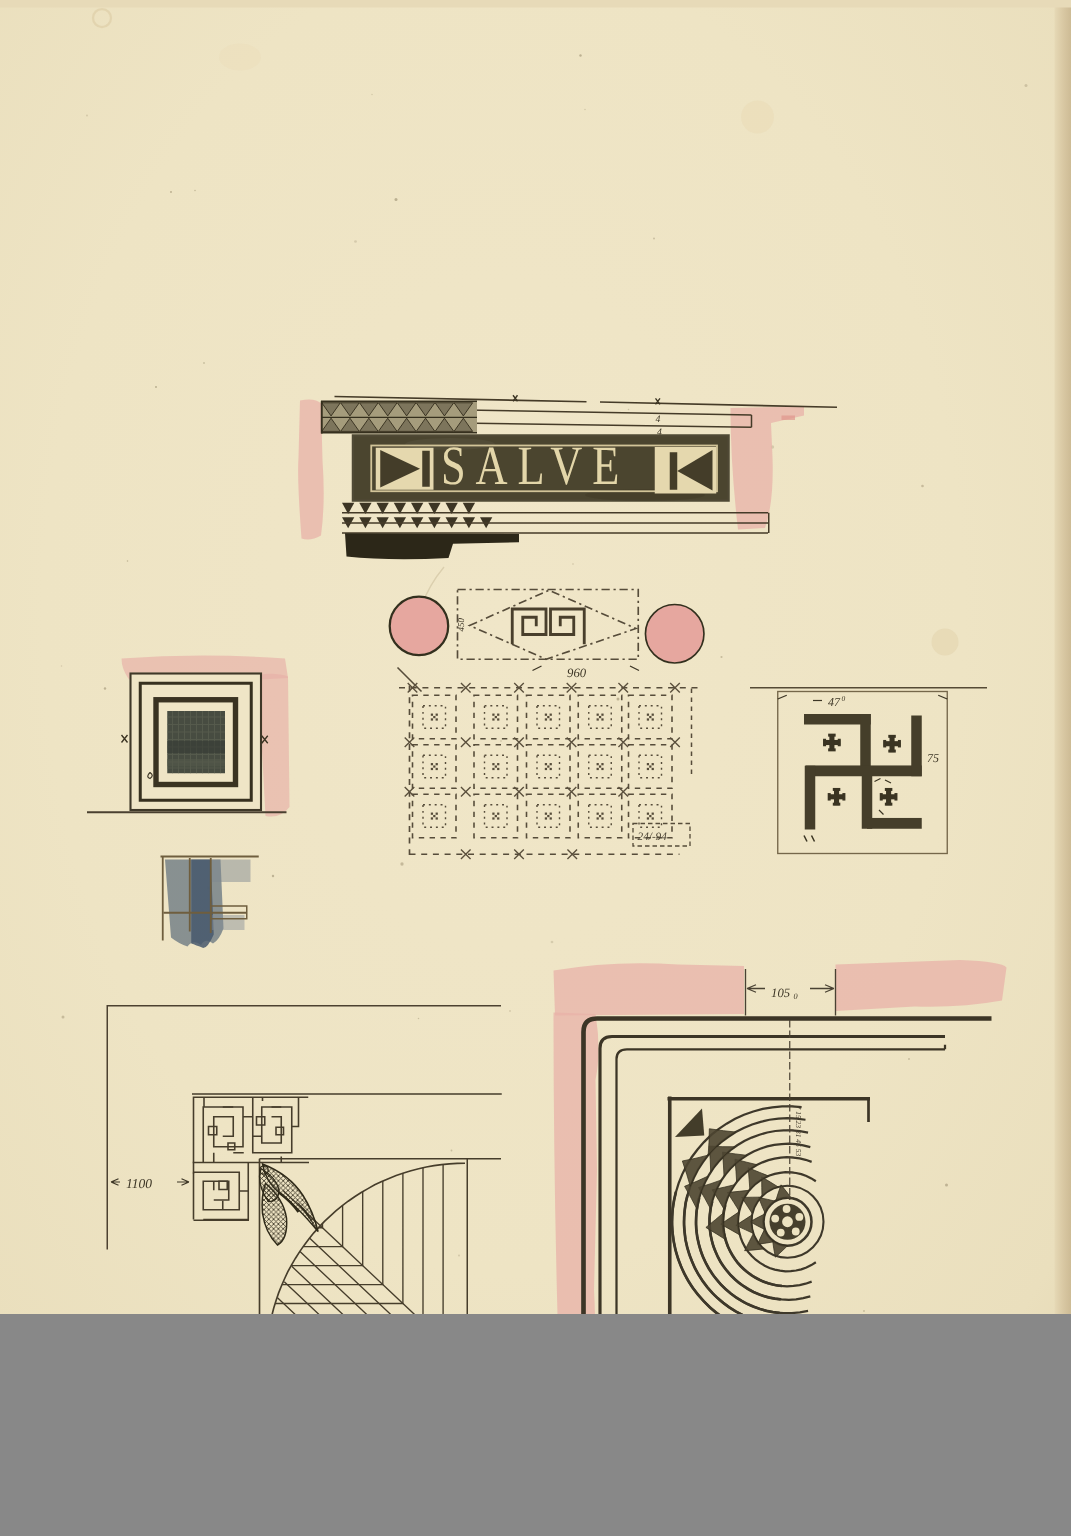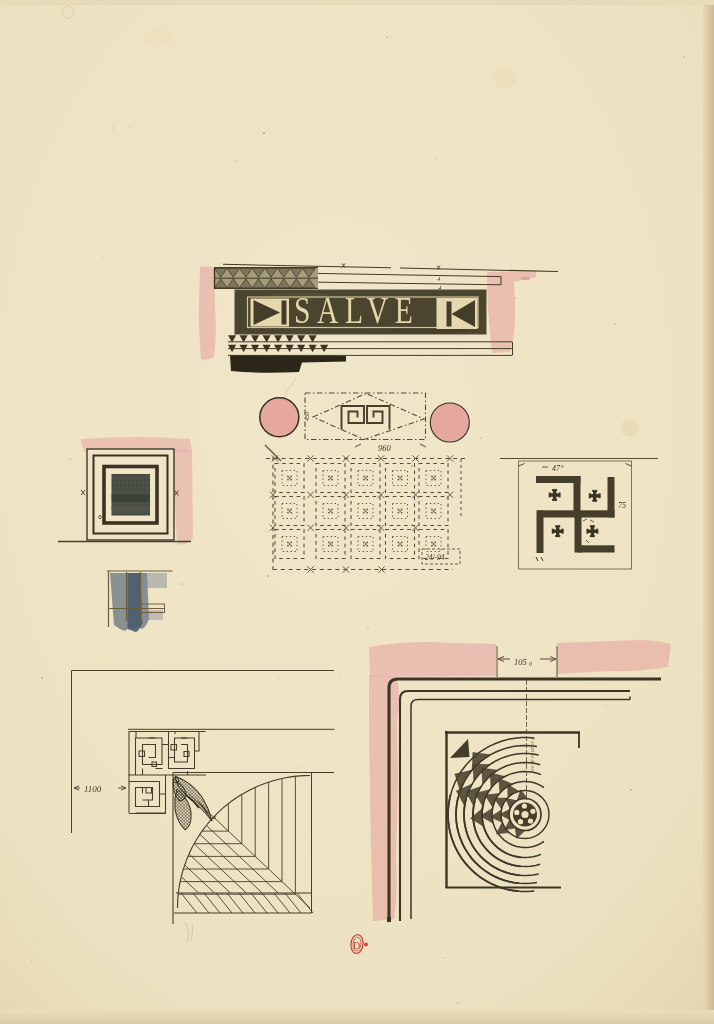--- a/index.html
+++ b/index.html
@@ -1,15 +1,15 @@
 <!DOCTYPE html>
 <html><head><meta charset="utf-8">
 <style>
 html,body{margin:0;padding:0;background:#888;}
-#page{position:relative;width:714px;height:1024px;overflow:hidden;
+#page{position:relative;width:714px;height:876px;overflow:hidden;
  background:#4d7c0f;font-family:"Liberation Serif",serif;}
 </style></head>
 <body>
 <div id="page">
 <svg width="714" height="1024" viewBox="0 0 714 1024" xmlns="http://www.w3.org/2000/svg">
 <defs>
 <radialGradient id="paper" cx="47%" cy="40%" r="78%">
  <stop offset="0%" stop-color="#f0e6c8"></stop>
  <stop offset="55%" stop-color="#eee4c4"></stop>
  <stop offset="85%" stop-color="#eadfbd"></stop>

